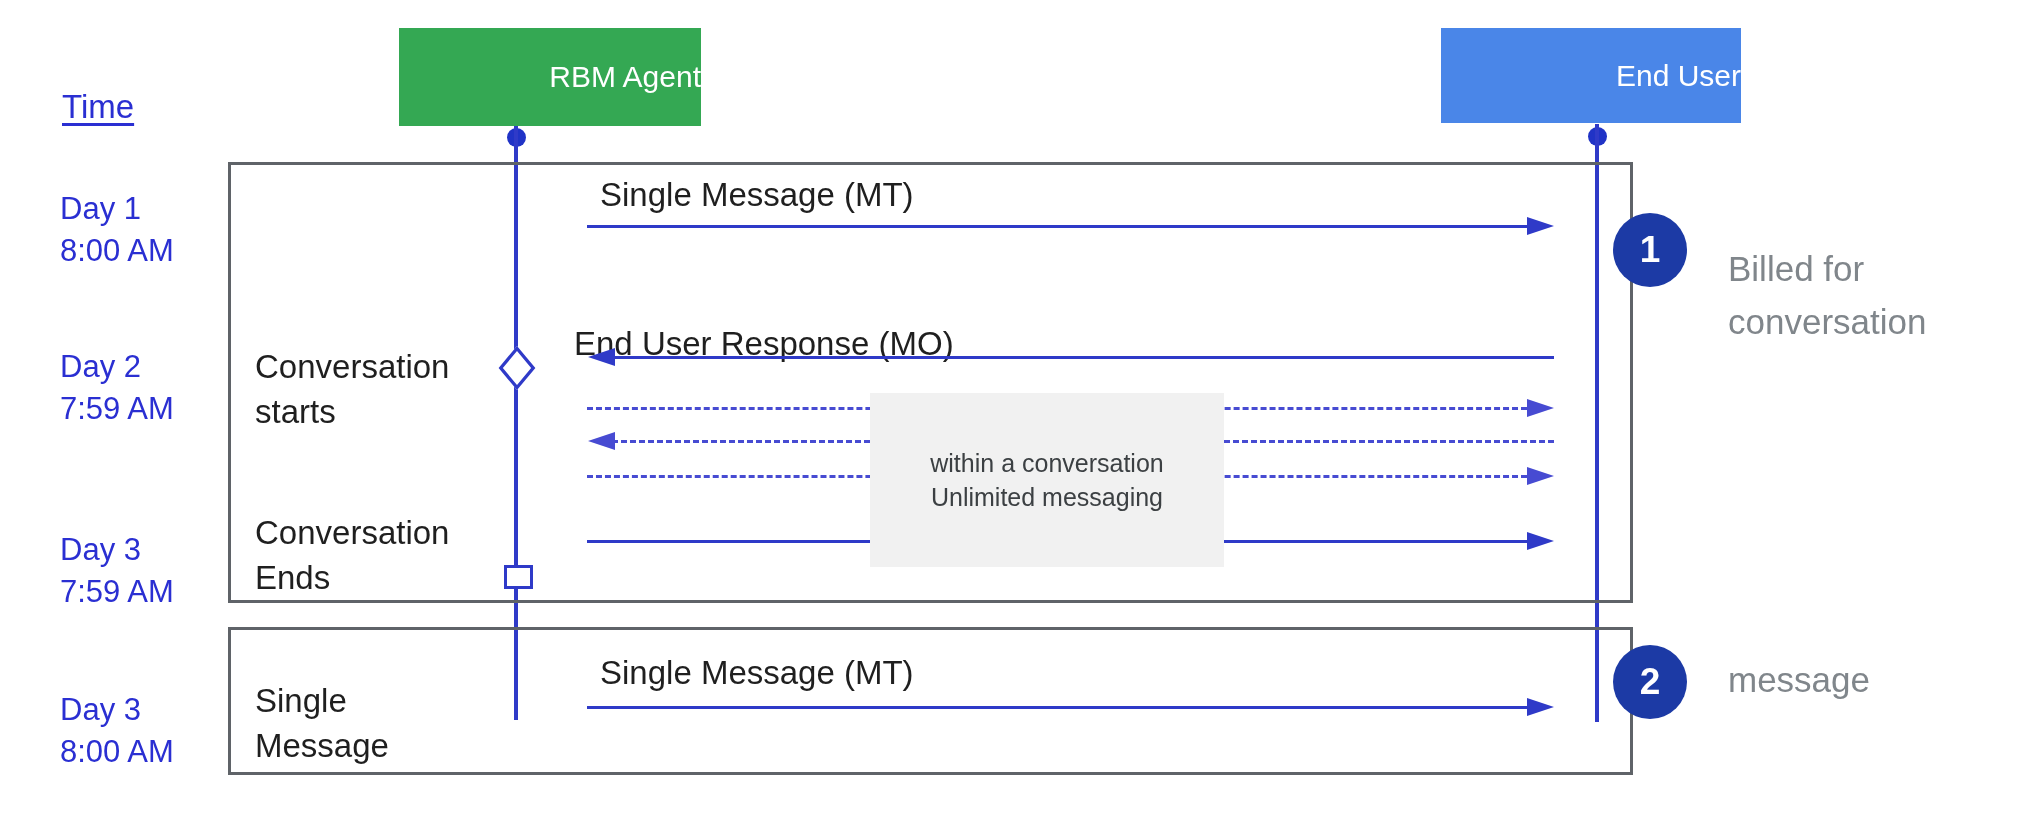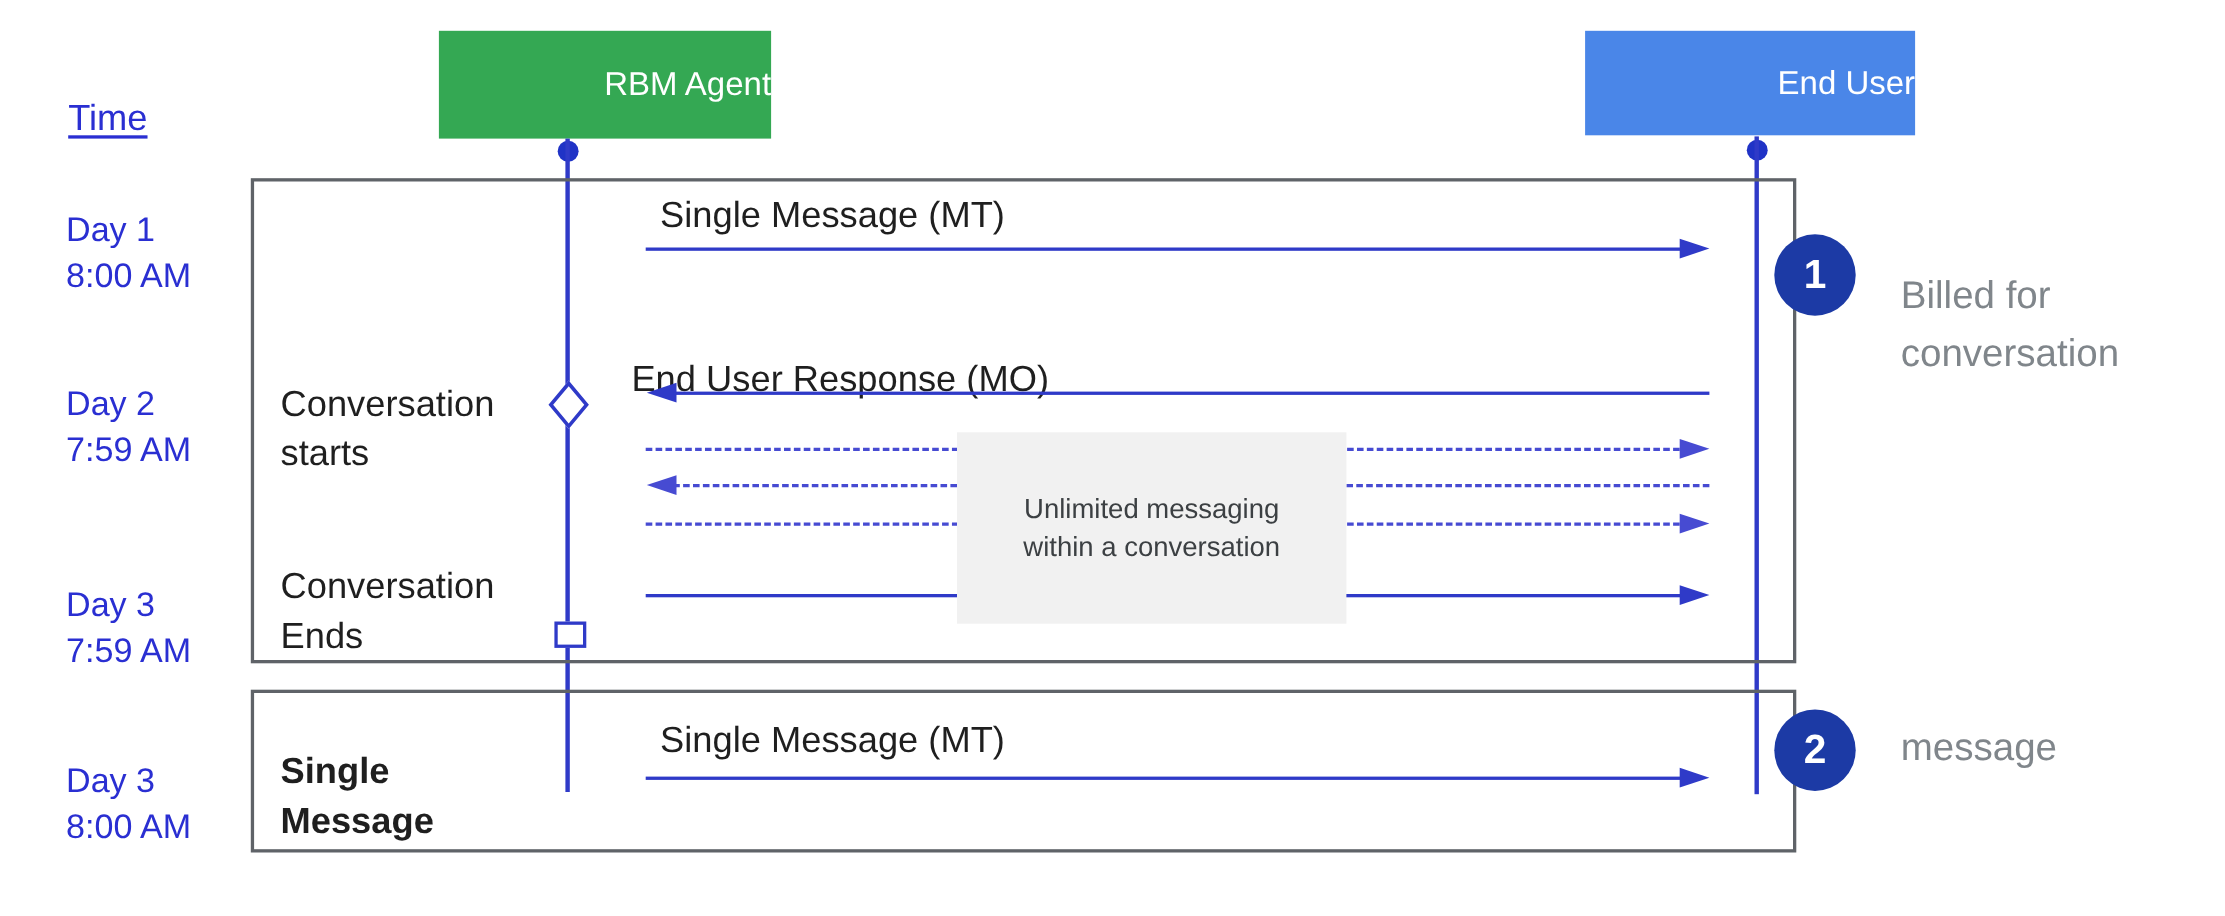--- a/index.html
+++ b/index.html
@@ -29,21 +29,21 @@
   .lifedot.user{left:1588px;top:127px;}
 
   .phase-box{border:3px solid var(--border-gray);background:transparent;}
   .phase-box.one{left:228px;top:162px;width:1399px;height:435px;}
   .phase-box.two{left:228px;top:627px;width:1399px;height:142px;}
 
   .timestamp{left:60px;color:var(--text-blue);font-size:31px;line-height:42px;white-space:nowrap;}
   .timestamp.t1{top:188px;} .timestamp.t2{top:346px;} .timestamp.t3{top:529px;} .timestamp.t4{top:689px;}
 
   .phase-label{left:255px;color:var(--label-black);font-size:33px;line-height:45px;white-space:nowrap;}
-  .phase-label.p1{top:344px;} .phase-label.p2{top:510px;} .phase-label.p3{top:678px;font-weight:bold;}
+  .phase-label.p1{top:344px;} .phase-label.p2{top:510px;} .phase-label.p3{top:678px;}
 
   .msg-label{color:var(--label-black);font-size:33px;white-space:nowrap;}
 
   .mline{height:0;}
   .mline.solid{border-top:3px solid var(--arrow-blue);}
   .mline.dashed{border-top:3px dashed var(--dashed-blue);}
   .ahead{width:0;height:0;border-top:9px solid transparent;border-bottom:9px solid transparent;}
   .ahead.right{border-left:27px solid var(--arrow-blue);}
   .ahead.left{border-right:27px solid var(--arrow-blue);}
   .ahead.right.dash{border-left-color:var(--dashed-blue);}
@@ -131,22 +131,22 @@
   <div class="abs ahead left dash" style="left:588px;top:432px;"></div>
   <div class="abs mline dashed" style="left:612px;top:440px;width:942px;"></div>
 
   <div class="abs mline dashed" style="left:587px;top:475px;width:940px;"></div>
   <div class="abs ahead right dash" style="left:1527px;top:467px;"></div>
 
   <div class="abs mline solid" style="left:587px;top:540px;width:942px;"></div>
   <div class="abs ahead right" style="left:1527px;top:532px;"></div>
 
   <div class="abs note">
+    <div>within a conversation</div>
     <div>Unlimited messaging</div>
-    <div>within a conversation</div>
   </div>
 
   <div class="abs msg-label" style="left:600px;top:654px;">Single Message (MT)</div>
   <div class="abs mline solid" style="left:587px;top:706px;width:942px;"></div>
   <div class="abs ahead right" style="left:1527px;top:698px;"></div>
 
   <div class="abs marker diamond-wrap">
     <div class="marker diamond" style="position:static;"></div>
   </div>
   <div class="abs marker square"></div>

